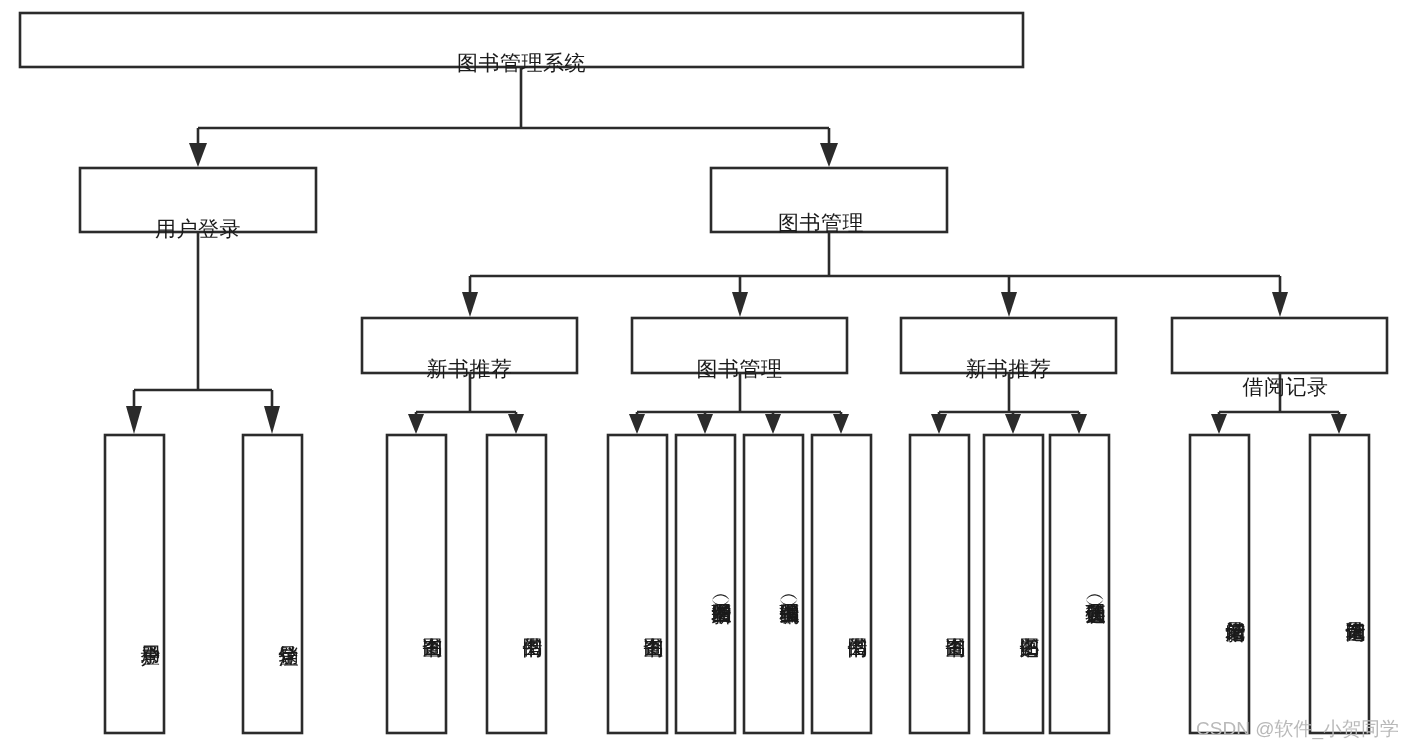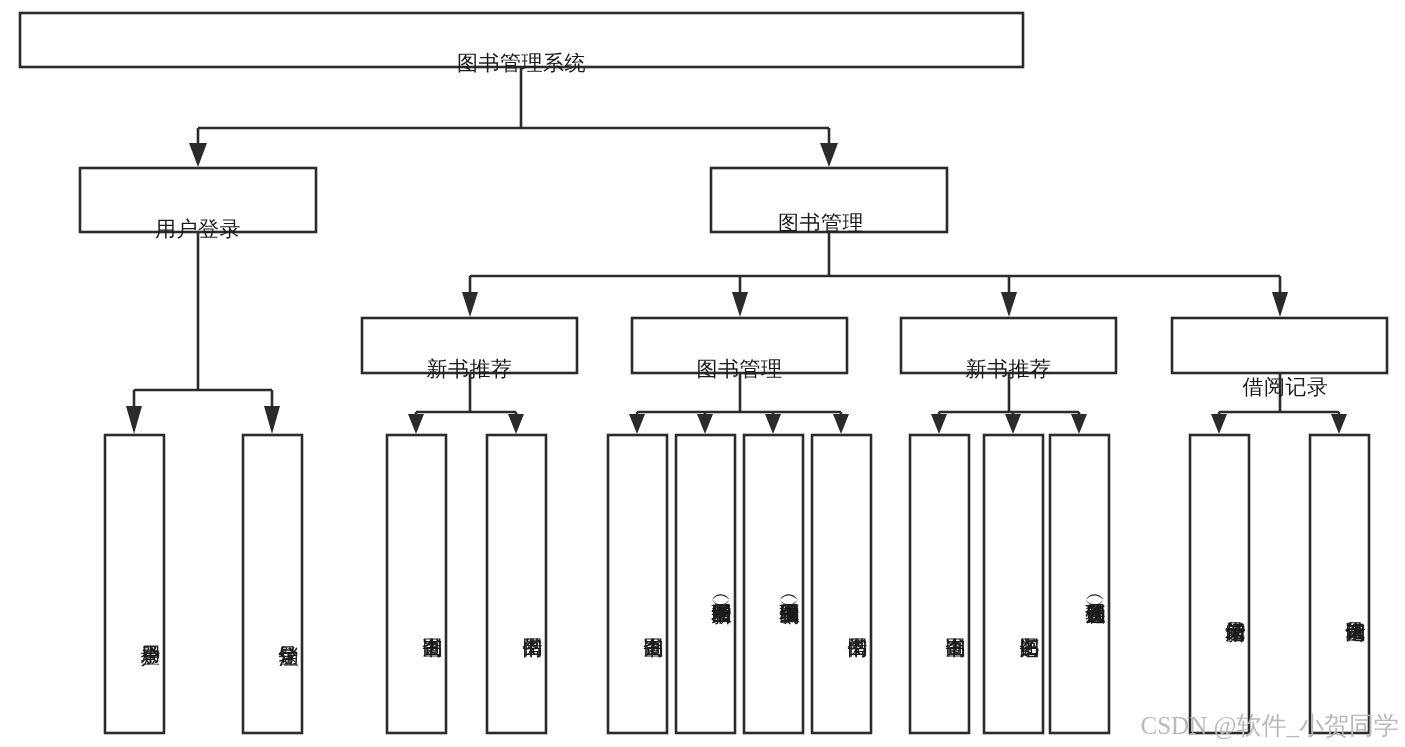--- a/index.html
+++ b/index.html
@@ -69,22 +69,22 @@
     line-height: 1.34;
     writing-mode: vertical-rl;
     text-orientation: upright;
     white-space: nowrap;
     pointer-events: none;
   }
   .watermark {
     position: absolute;
     right: 6px;
     bottom: 5px;
-    font-family: Liberation Serif, serif;
-    font-size: 25px;
+    font-family: Liberation Sans, sans-serif;
+    font-size: 19px;
     color: #b9b9b9;
     white-space: nowrap;
     pointer-events: none;
     margin-top: 40px;
   }
 </style>
 </head>
 <body>
 
 <div id="canvas">

